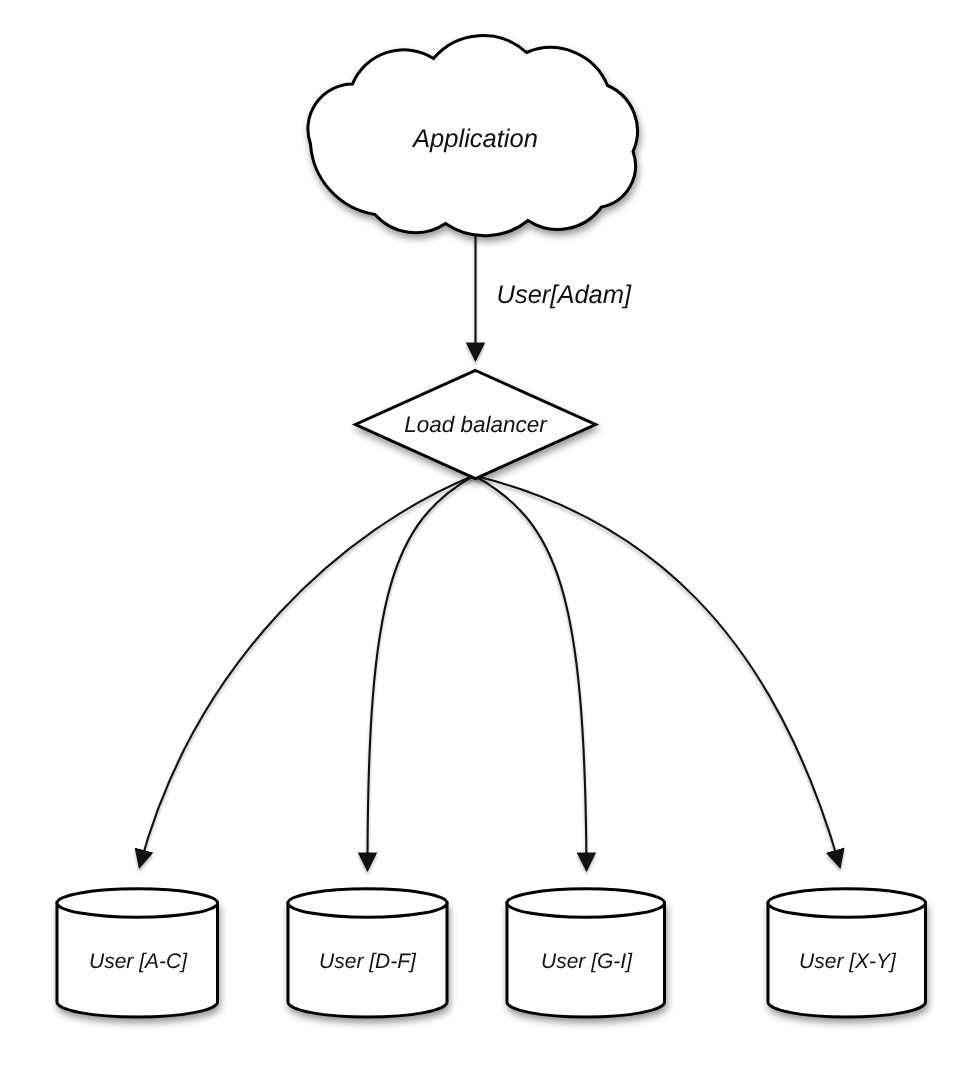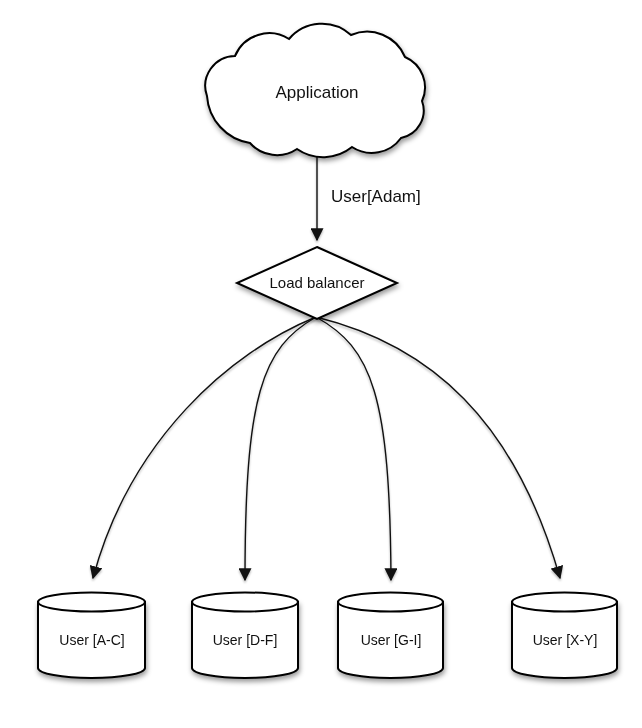--- a/index.html
+++ b/index.html
@@ -7,20 +7,21 @@
     padding: 0;
     background: #ffffff;
   }
   .stage {
     position: relative;
     width: 642px;
     height: 728px;
     background: #ffffff;
     font-family: "Liberation Sans", "DejaVu Sans", sans-serif;
     overflow: hidden;
+    font-style: italic;
   }
   svg { display: block; }
 
   .node-shape {
     fill: #ffffff;
     stroke: #000000;
     stroke-width: 2;
     filter: drop-shadow(1px 3px 2.5px rgba(0,0,0,0.40));
   }
   .edge {

